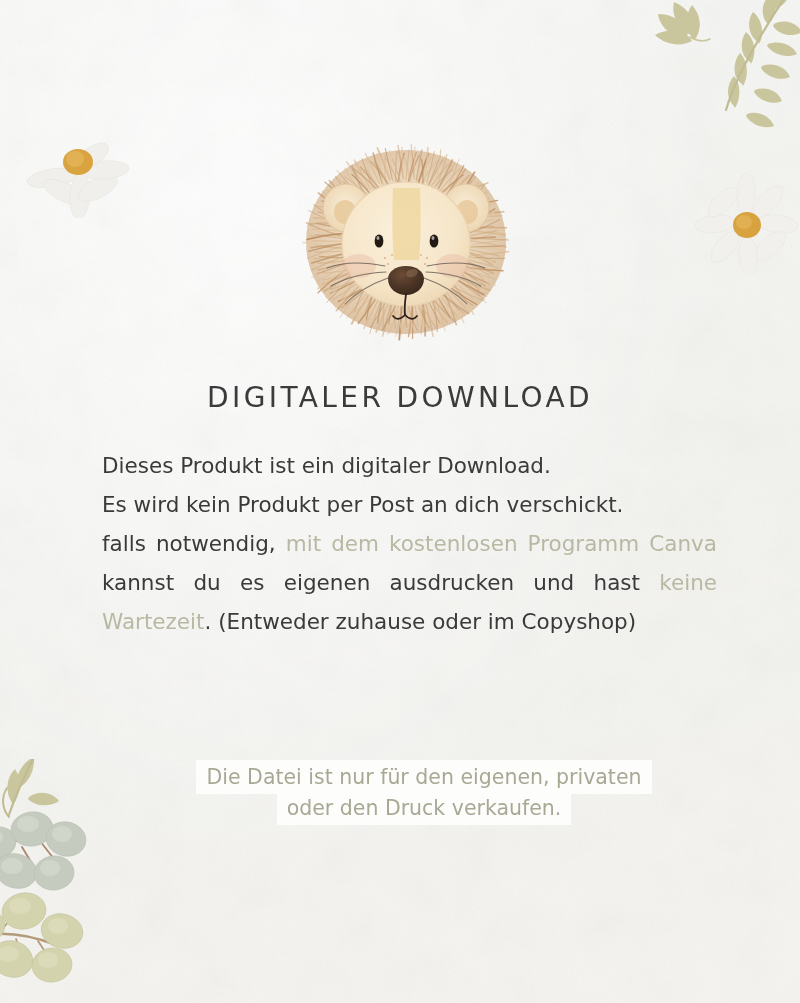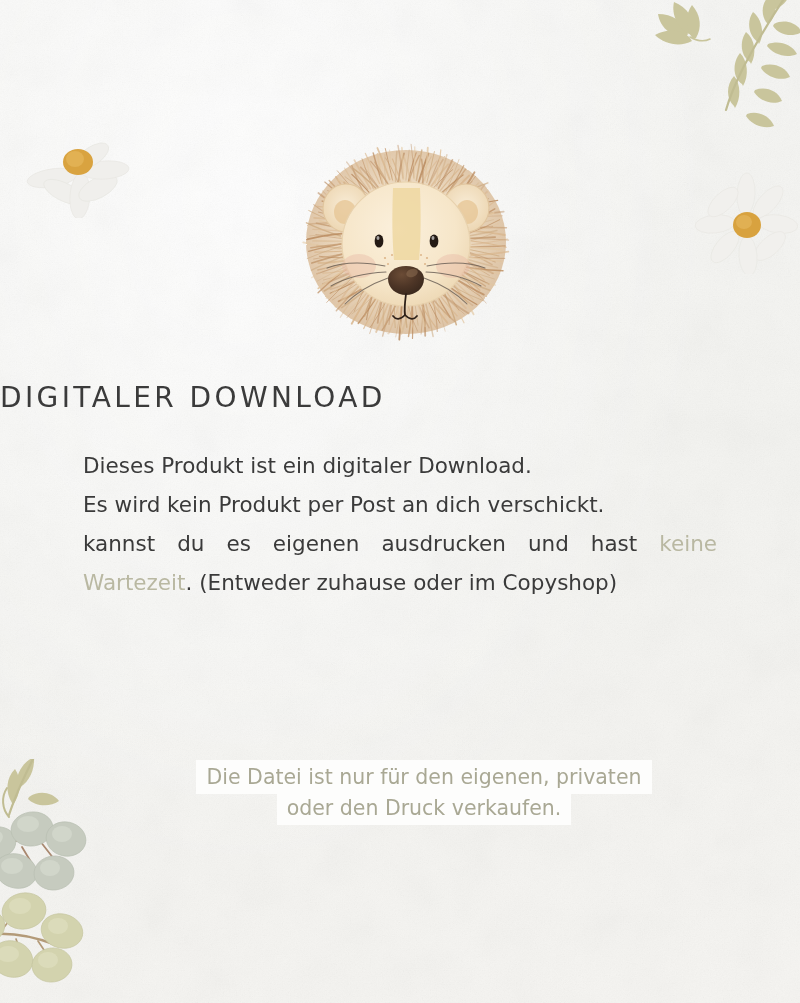--- a/index.html
+++ b/index.html
@@ -50,20 +50,21 @@
     top: 142px;
     width: 226px;
     height: 200px;
   }
 
   
   #title {
     position: absolute;
     left: 0; right: 0;
     top: 381px;
+    text-align: center;
     font-family: "DejaVu Sans", sans-serif;
     font-size: 28px;
     letter-spacing: 3.4px;
     color: #3b3b3b;
     font-weight: 400;
     white-space: nowrap;
   }
 
   #body-copy {
     position: absolute;
@@ -72,20 +73,21 @@
     width: 634px;
     font-family: "DejaVu Sans", sans-serif;
     font-size: 21.5px;
     line-height: 39px;
     color: #3a3a3a;
     text-align: justify;
     text-justify: inter-word;
   }
   #body-copy .ln {
     display: block;
+    margin-left: 19px;
   }
   #body-copy .ln.just {
     text-align: justify;
     text-align-last: justify;
   }
   #body-copy .ln.free {
     text-align: left;
     text-align-last: left;
   }
   .soft { color: #b9b8a2; }
@@ -552,20 +554,21 @@
     <path d="M113 152 C112 160 111 167 112 173" stroke="#2e2119" stroke-width="1.8" fill="none" stroke-linecap="round"></path>
     <path d="M112 173 C107 178 103 178 100 174" stroke="#2e2119" stroke-width="1.7" fill="none" stroke-linecap="round"></path>
     <path d="M112 173 C117 178 121 178 124 174" stroke="#2e2119" stroke-width="1.7" fill="none" stroke-linecap="round"></path>
   </svg>
 
   <div id="title">DIGITALER DOWNLOAD</div>
 
   <div id="body-copy">
       <span class="ln free"><span>Dieses Produkt ist ein digitaler Download.</span></span>
       <span class="ln free"><span>Es wird kein Produkt per Post an dich verschickt.</span></span>
+      <span class="ln just"><span>falls notwendig, </span><span class="soft">mit dem kostenlosen Programm Canva</span></span>
       <span class="ln just"><span>kannst du es eigenen ausdrucken und hast </span><span class="soft">keine</span></span>
       <span class="ln free"><span class="soft">Wartezeit</span><span>. (Entweder zuhause oder im Copyshop)</span></span>
     </div>
 
   <div id="license-note">
       <span class="nl"><span>Die Datei ist nur für den eigenen, privaten</span></span>
       <span class="nl"><span>oder den Druck verkaufen.</span></span>
     </div>
 
 </div>

